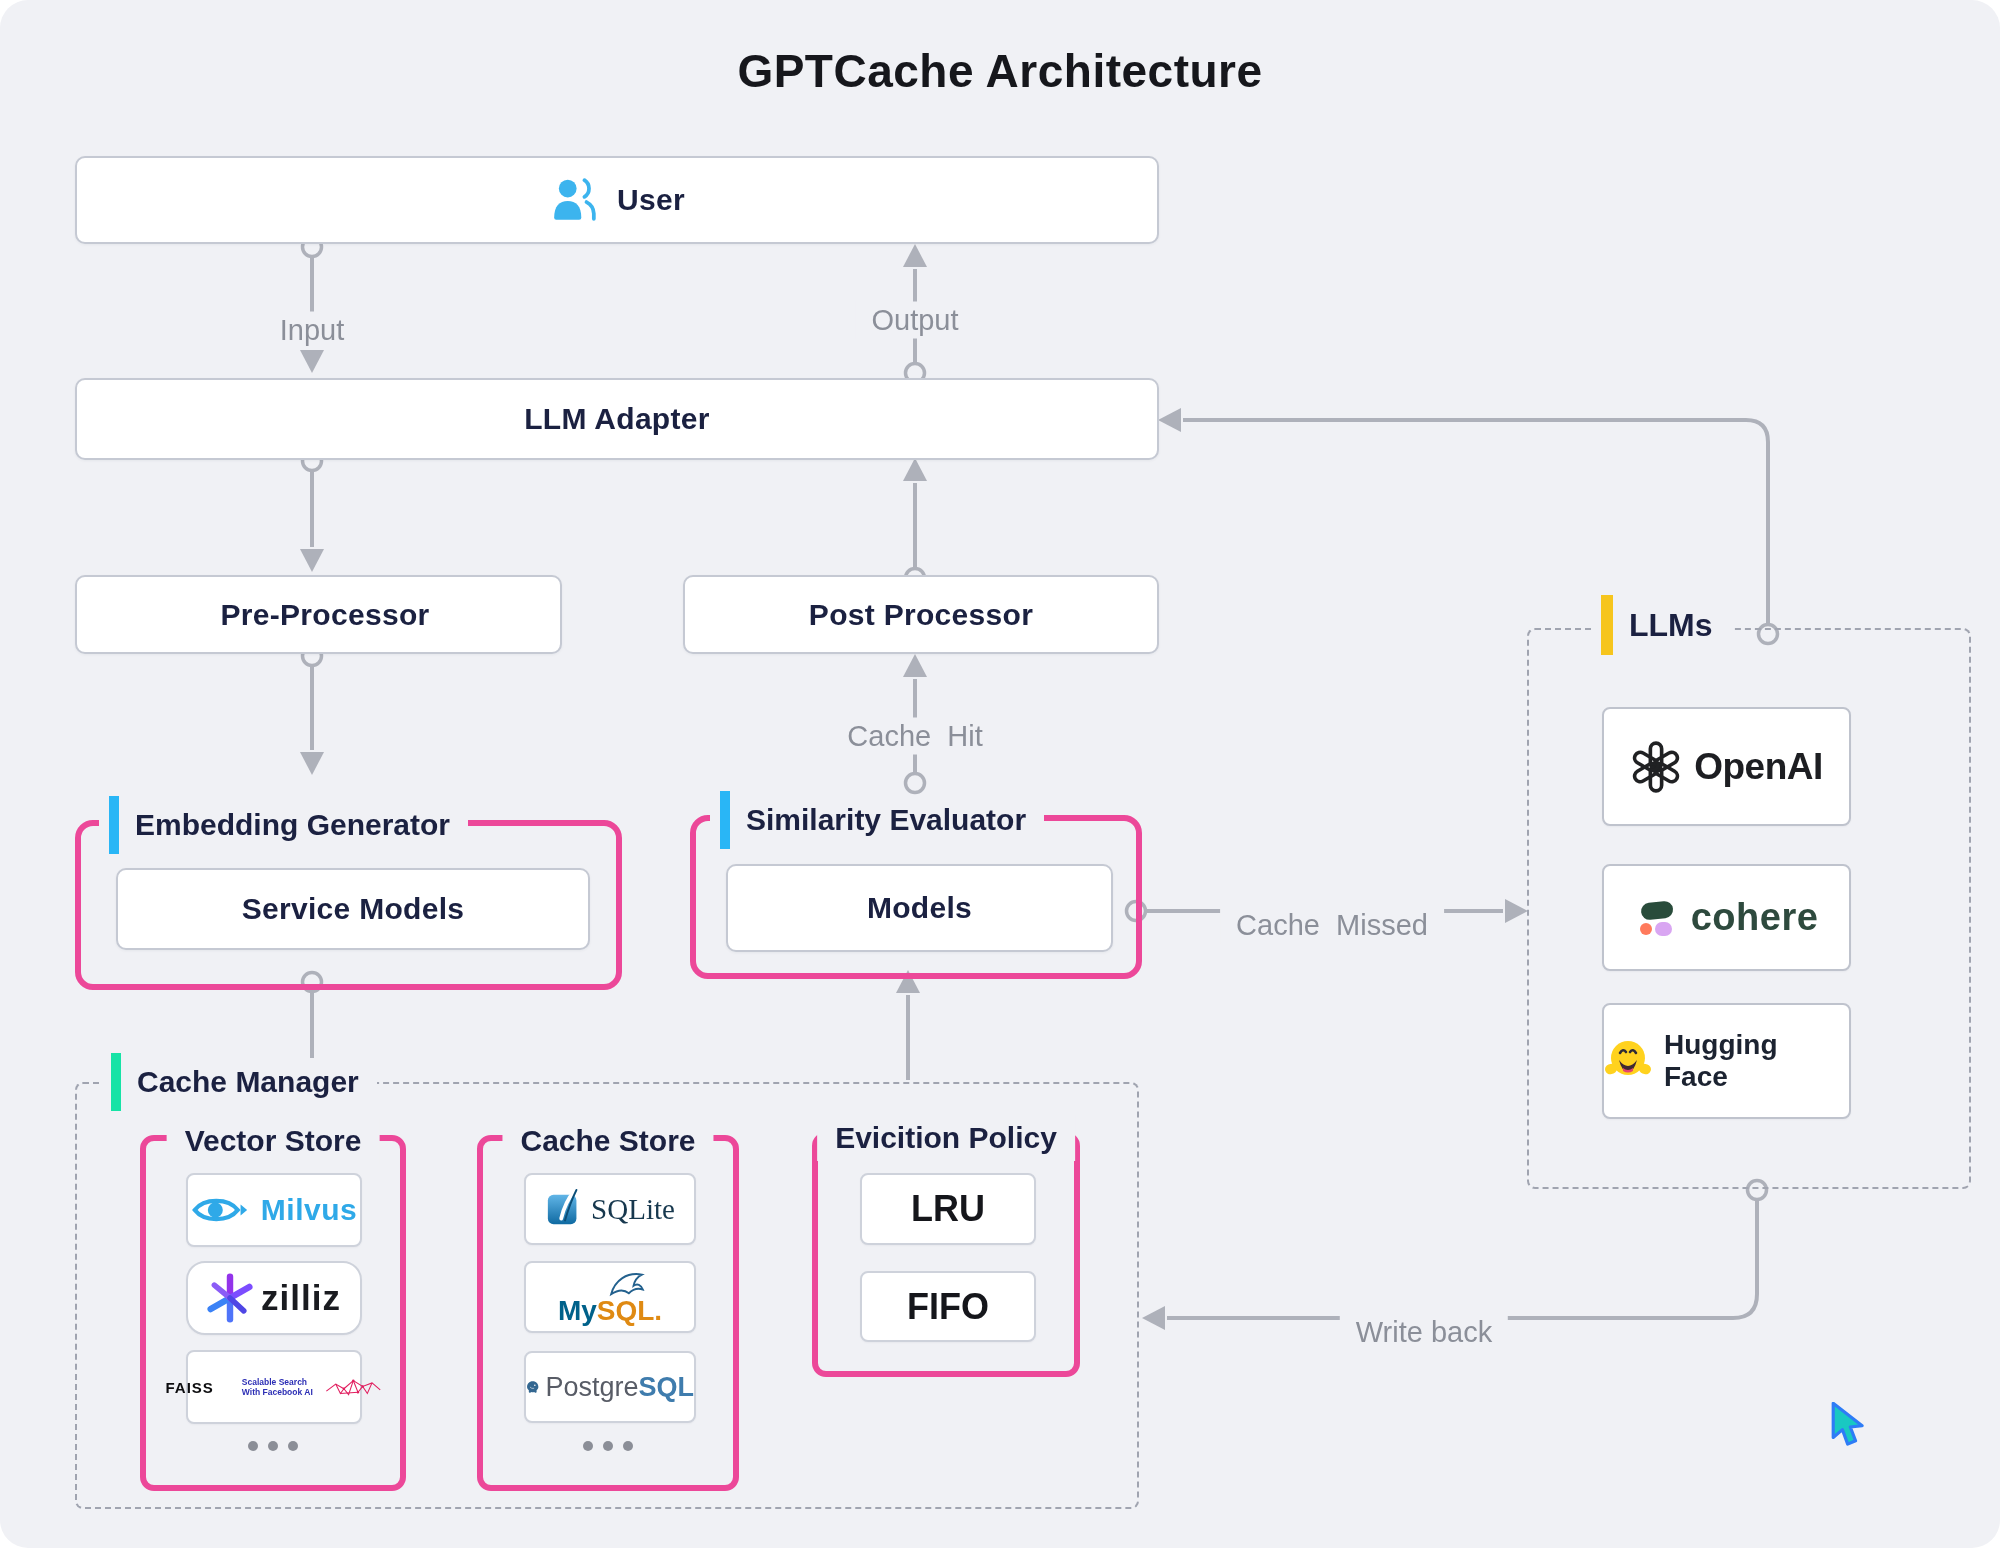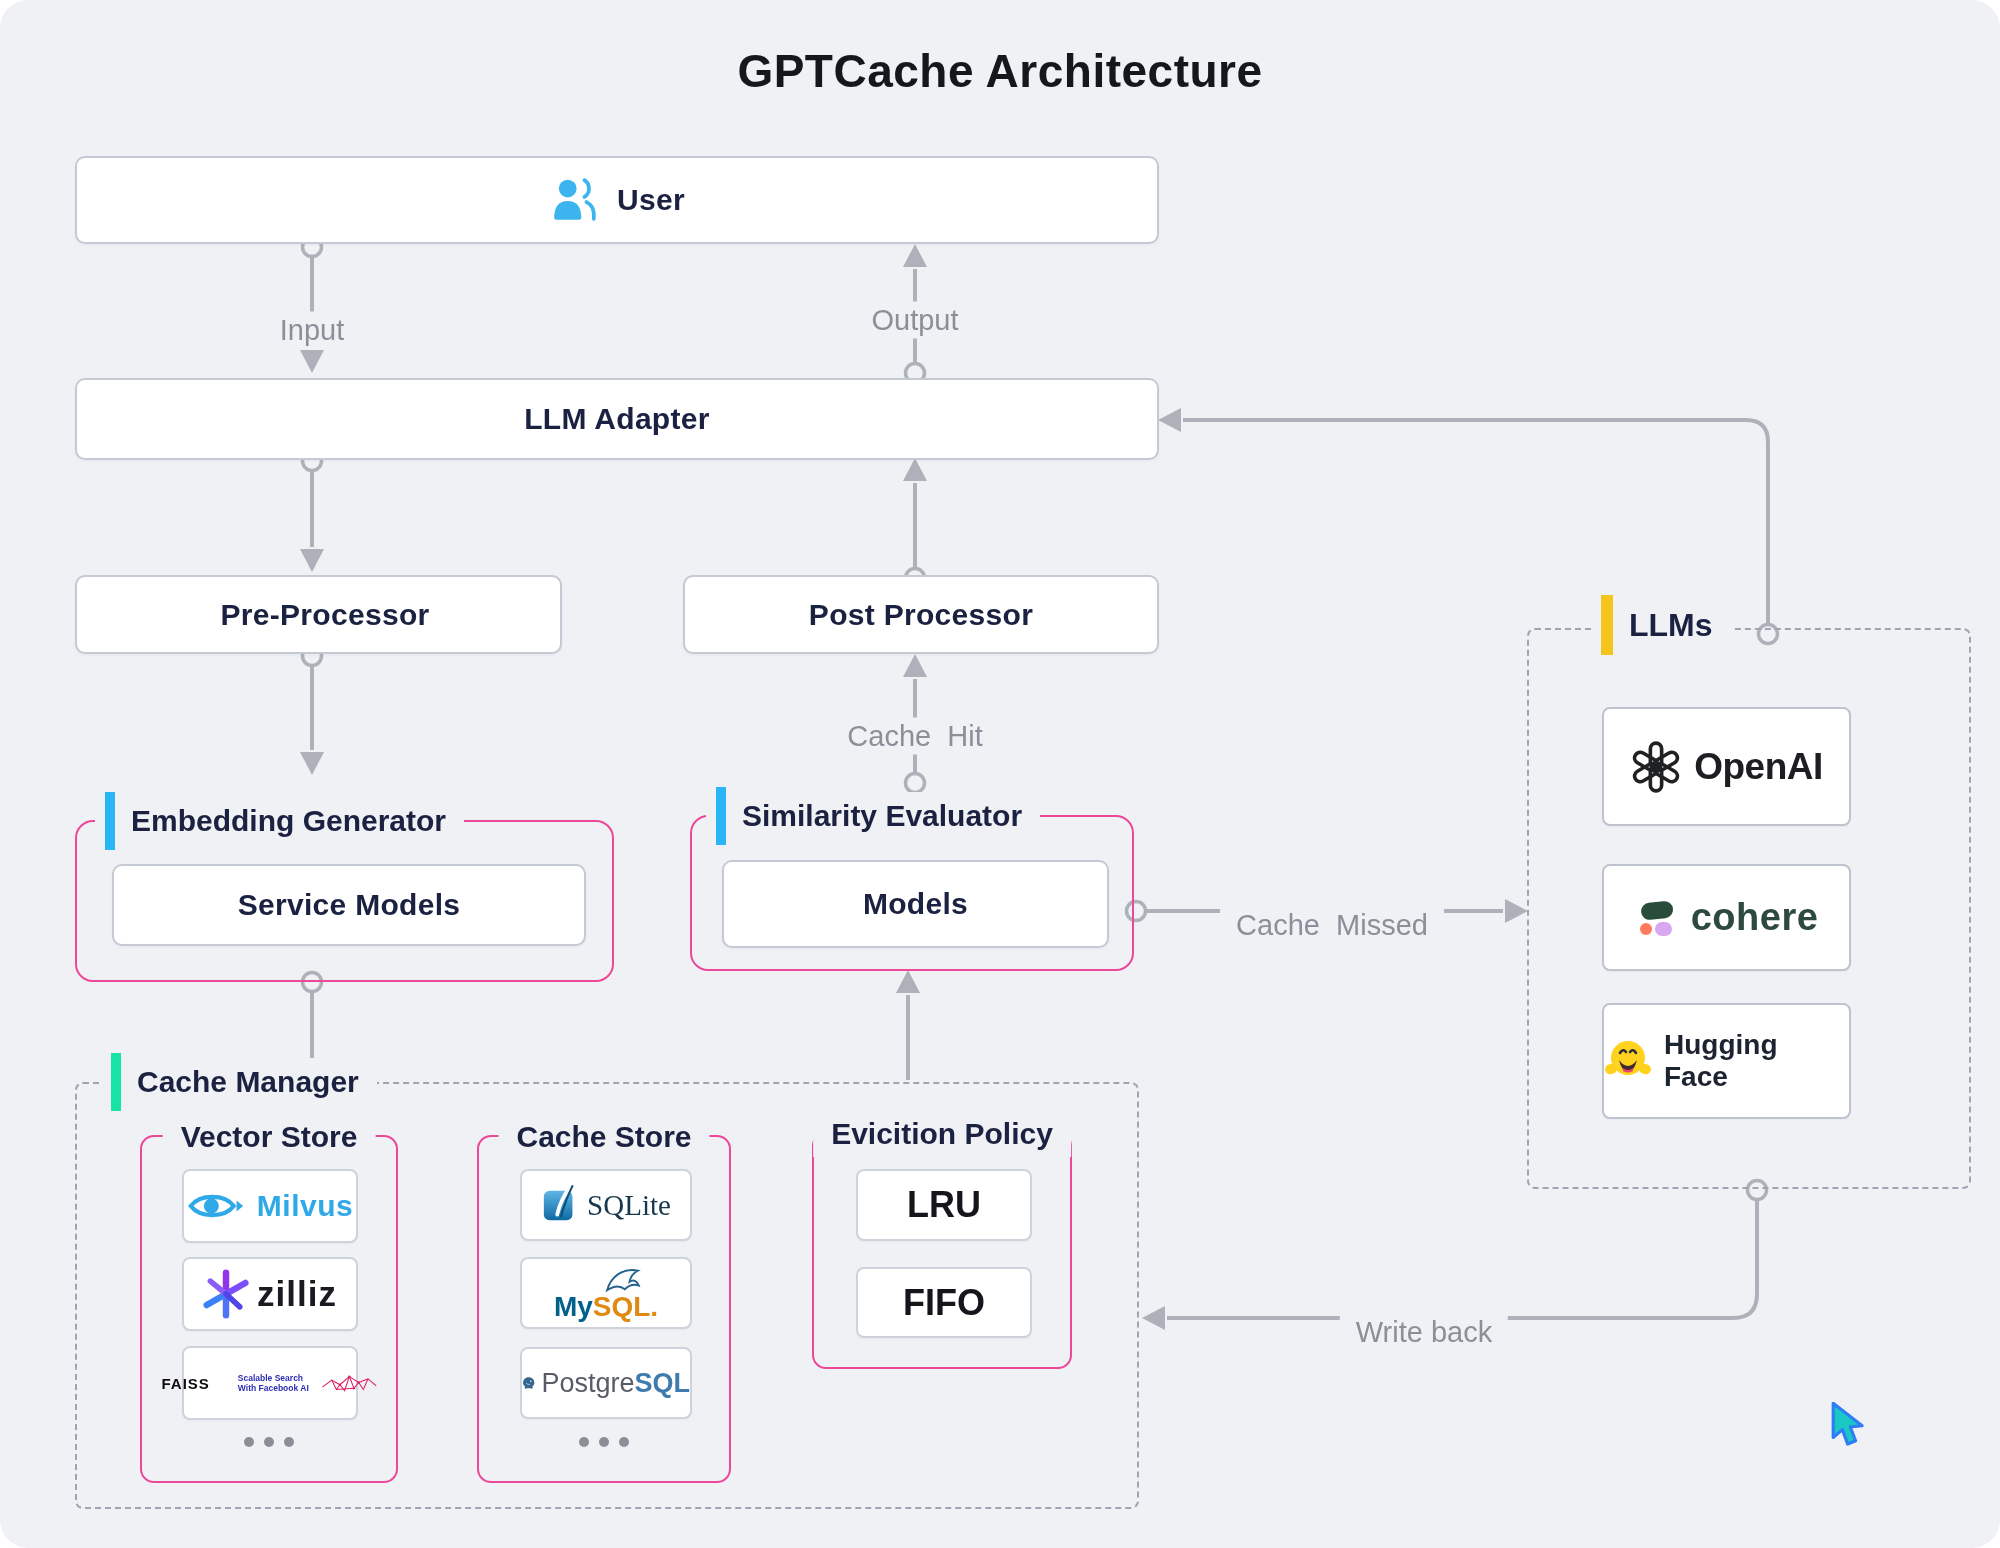--- a/index.html
+++ b/index.html
@@ -1,20 +1,20 @@
 <!DOCTYPE html>
 <html><head>
 <meta charset="utf-8">
 <style>
   html,body{margin:0;padding:0;background:#fff;font-family:"Liberation Sans",sans-serif;}
   .canvas{position:relative;width:2000px;height:1548px;background:#f0f1f5;border-radius:28px;overflow:hidden;}
   .title{position:absolute;left:0;right:0;top:44px;text-align:center;font-size:46px;font-weight:700;color:#16171c;letter-spacing:.5px;}
   .wires{position:absolute;left:0;top:0;pointer-events:none;}
   .box{position:absolute;background:#fff;border:2px solid #c5c9d3;border-radius:10px;display:flex;align-items:center;justify-content:center;gap:18px;color:#1b2141;font-size:30px;font-weight:600;letter-spacing:.3px;box-shadow:0 1px 3px rgba(25,30,50,.05);}
-  .group{position:absolute;border:2px solid #ec4899;border-radius:18px;}
+  .group{position:absolute;border:6px solid #ec4899;border-radius:18px;}
   .group.dashedb{border:2px dashed #a0a4b0;border-radius:8px;}
   .group-label{position:absolute;display:flex;align-items:center;background:#f0f1f5;padding:0 18px 0 10px;height:48px;color:#1b2141;font-size:30px;font-weight:600;white-space:nowrap;}
   .bar{width:10px;height:58px;margin-right:16px;flex:none;}
   .sub-label{position:absolute;top:-23px;left:50%;transform:translateX(-50%);background:#f0f1f5;padding:0 18px;height:46px;line-height:46px;color:#1b2141;font-size:30px;font-weight:600;white-space:nowrap;}
   .edge-label{position:absolute;transform:translate(-50%,-50%);background:#f0f1f5;padding:2px 16px;color:#8b8f99;font-size:29px;font-weight:500;white-space:pre;margin-top:14px;}
   .card{position:absolute;background:#fff;border:2px solid #ced2db;border-radius:8px;display:flex;align-items:center;justify-content:center;gap:12px;box-shadow:0 1px 2px rgba(25,30,50,.04);}
   .llm-card{border-radius:8px;border-color:#bfc3cd;}
   .dots{position:absolute;display:flex;gap:10px;left:50%;transform:translateX(-50%);}
   .dots i{width:10px;height:10px;border-radius:50%;background:#8b8e97;}
   .policy{font-size:36px;font-weight:700;color:#15161b;border-radius:8px;}
@@ -178,21 +178,21 @@
     <div class="group" style="left:63px;top:51px;width:254px;height:344px;border-radius:14px;">
       <div class="sub-label">Vector Store</div>
       <div class="card" style="left:40px;top:32px;width:172px;height:70px;">
         <svg width="58" height="34" viewBox="0 0 62 34">
           <path d="M4,17 C14,4 40,4 50,17 C40,30 14,30 4,17 Z" stroke="#2fa9e8" stroke-width="4.5" fill="none"></path>
           <circle cx="26" cy="17" r="8" fill="#2fa9e8"></circle>
           <path d="M53,11 L60,17 L53,23 Z" fill="#2fa9e8"></path>
         </svg>
         <span class="milvus-txt">Milvus</span>
       </div>
-      <div class="card" style="left:40px;top:120px;width:172px;height:70px;gap:8px;">
+      <div class="card" style="left:40px;top:120px;width:172px;height:70px;gap:8px;border-radius:19px;">
         <svg width="46" height="50" viewBox="0 0 50 52">
           <g stroke-linecap="round">
             <line x1="25" y1="3" x2="25" y2="26" stroke="#9333ea" stroke-width="7"></line>
             <line x1="25" y1="26" x2="25" y2="49" stroke="#4f74f9" stroke-width="7"></line>
             <line x1="4" y1="38" x2="25" y2="26" stroke="#3b82f6" stroke-width="7"></line>
             <line x1="25" y1="26" x2="46" y2="14" stroke="#7c4dff" stroke-width="7"></line>
             <line x1="8" y1="12" x2="25" y2="26" stroke="#8b5cf6" stroke-width="6"></line>
             <line x1="25" y1="26" x2="40" y2="40" stroke="#4f46e5" stroke-width="6"></line>
           </g>
         </svg>

